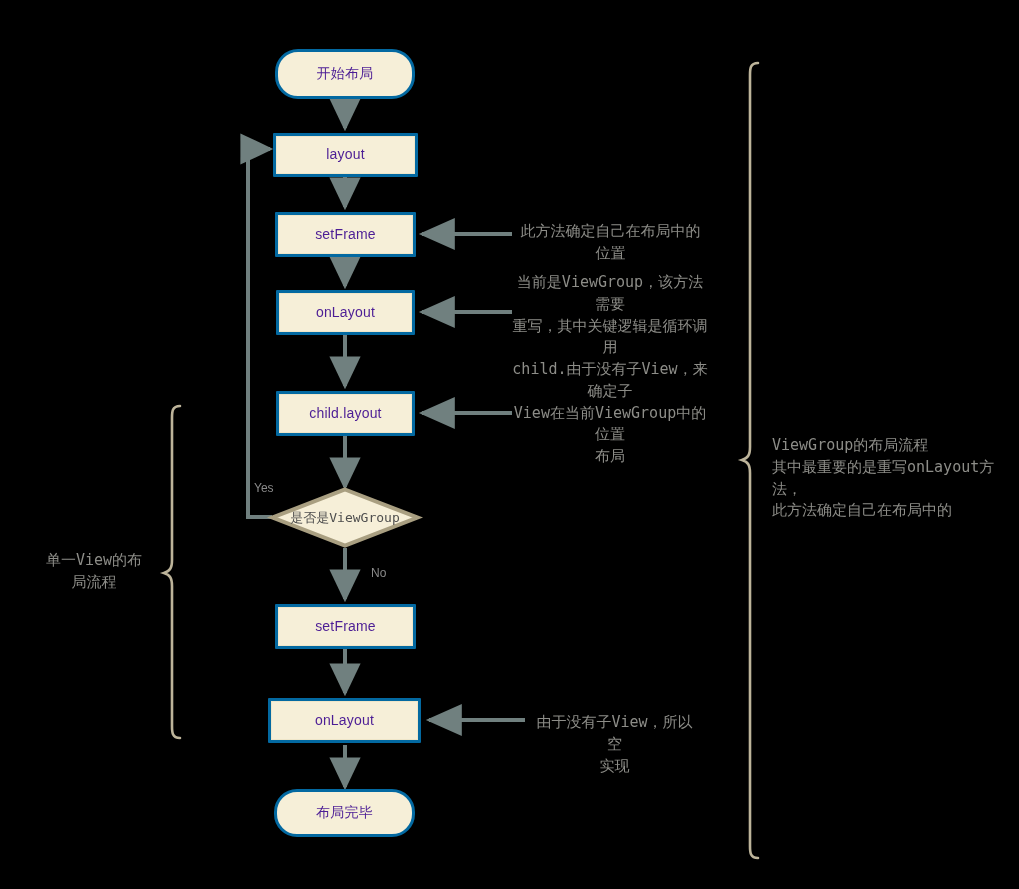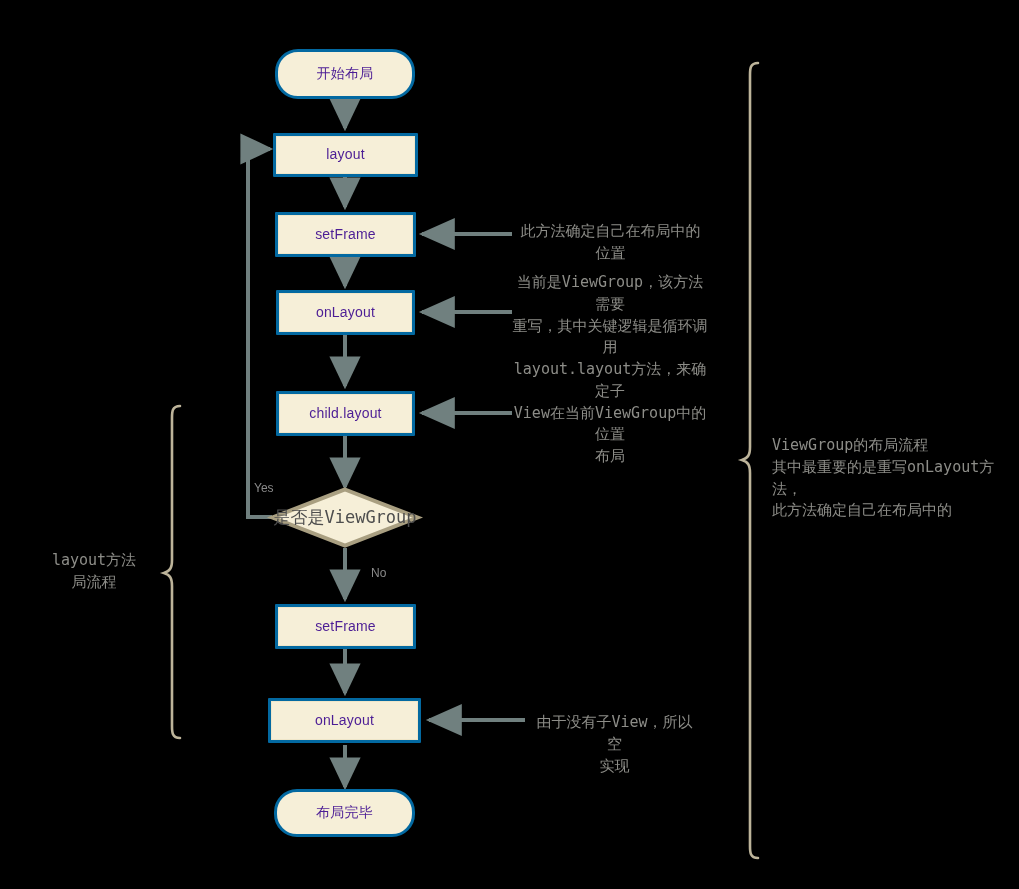--- a/index.html
+++ b/index.html
@@ -53,21 +53,21 @@
     position: absolute;
     left: 0;
     top: 0;
     width: 100%;
     height: 100%;
     display: flex;
     align-items: center;
     justify-content: center;
     color: #4e4e4e;
     font-family: "DejaVu Sans Mono", monospace;
-    font-size: 17px;
+    font-size: 13px;
     white-space: nowrap;
   }
   
   #edges {
     position: absolute;
     left: 0;
     top: 0;
     width: 1019px;
     height: 889px;
   }
@@ -184,28 +184,28 @@
   </div>
 
   <div class="edge-label" style="left:254px; top:481px;">Yes</div>
   <div class="edge-label" style="left:371px; top:566px;">No</div>
 
   <div class="annotation" style="left:513px; top:221px; width:195px;">此方法确定自己在布局中的
 位置</div>
 
   <div class="annotation" style="left:511px; top:272px; width:198px;">当前是ViewGroup，该方法需要
 重写，其中关键逻辑是循环调用
-layout.layout方法，来确定子
+child.由于没有子View，来确定子
 View在当前ViewGroup中的位置
 布局</div>
 
 
   <div class="annotation" style="left:536px; top:712px; width:157px;">由于没有子View，所以空
 实现</div>
 
-  <div class="annotation" style="left:42px; top:550px; width:104px;">layout方法
+  <div class="annotation" style="left:42px; top:550px; width:104px;">单一View的布
 局流程</div>
 
   <div class="annotation left-align" style="left:772px; top:435px; width:232px;">ViewGroup的布局流程
 其中最重要的是重写onLayout方法，
 此方法确定自己在布局中的</div>
 
 </div>
 
 </body></html>

